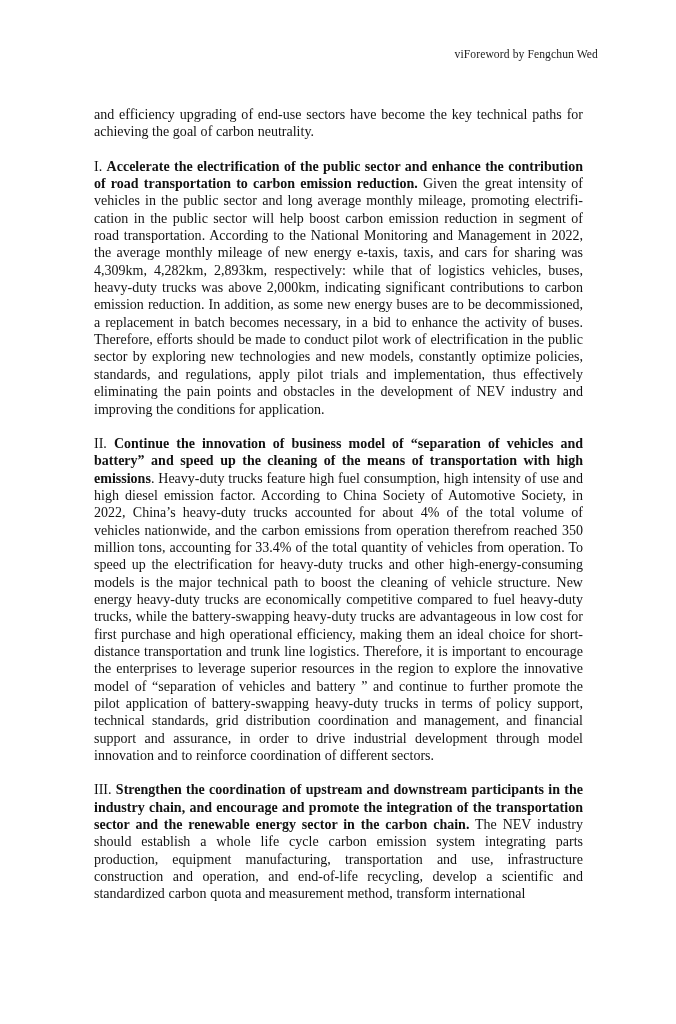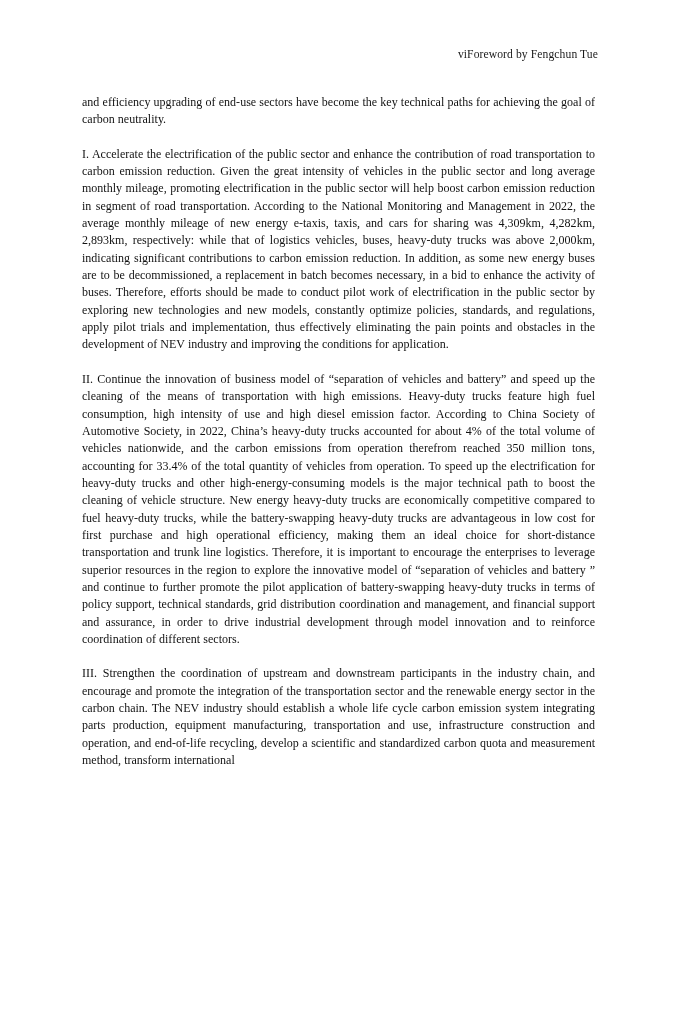--- a/index.html
+++ b/index.html
@@ -49,51 +49,51 @@
   }
 
   .body-col {
     position: absolute;
     left: 78px;
     top: 90px;
     width: 521px;
   }
 
   p.para {
-    margin: 4px;
-    font-size: 12px;
+    margin: 16px;
+    font-size: 14px;
     line-height: 17.35px;
     text-align: justify;
     text-justify: inter-word;
     color: #121212;
     letter-spacing: 0.01px;
     word-spacing: 0.1px;
     hyphens: manual;
   }
 
   p.para + p.para {
     margin-top: 17.0px;
   }
 
   .lead {
-    font-weight: normal;
+    font-weight: bold;
   }
 
   .numeral {
     font-weight: normal;
   }
 </style>
 </head>
 <body>
 
 <div class="page">
 
   <div class="running-head">
     <span class="folio">vi</span>
-    <span class="head-title">Foreword by Fengchun Tue</span>
+    <span class="head-title">Foreword by Fengchun Wed</span>
   </div>
 
   <div class="body-col">
 
     <p class="para"><span>and efficiency upgrading of end-use sectors have become the key technical paths for achieving the goal of carbon neutrality.</span></p>
 
     <p class="para"><span class="numeral">I.</span><span> </span><span class="lead">Accelerate the electrification of the public sector and enhance the contribution of road transportation to carbon emission reduction.</span><span> </span><span>Given the great intensity of vehicles in the public sector and long average monthly mileage, promoting electrifi­cation in the public sector will help boost carbon emission reduction in segment of road transportation. According to the National Monitoring and Management in 2022, the average monthly mileage of new energy e-taxis, taxis, and cars for sharing was 4,309km, 4,282km, 2,893km, respectively: while that of logistics vehicles, buses, heavy-duty trucks was above 2,000km, indicating significant contributions to carbon emission reduction. In addition, as some new energy buses are to be decommissioned, a replacement in batch becomes necessary, in a bid to enhance the activity of buses. Therefore, efforts should be made to conduct pilot work of electrification in the public sector by exploring new technologies and new models, constantly optimize policies, standards, and regulations, apply pilot trials and implementation, thus effectively eliminating the pain points and obstacles in the development of NEV industry and improving the conditions for application.</span></p>
 
     <p class="para"><span class="numeral">II.</span><span> </span><span class="lead">Continue the innovation of business model of “separation of vehicles and battery” and speed up the cleaning of the means of transportation with high emissions</span><span>. Heavy-duty trucks feature high fuel consumption, high intensity of use and high diesel emission factor. According to China Society of Automotive Society, in 2022, China’s heavy-duty trucks accounted for about 4% of the total volume of vehicles nationwide, and the carbon emissions from operation therefrom reached 350 million tons, accounting for 33.4% of the total quantity of vehicles from operation. To speed up the electrification for heavy-duty trucks and other high-energy-consuming models is the major technical path to boost the cleaning of vehicle structure. New energy heavy-duty trucks are economically competitive compared to fuel heavy-duty trucks, while the battery-swapping heavy-duty trucks are advantageous in low cost for first purchase and high operational efficiency, making them an ideal choice for short-distance transportation and trunk line logistics. Therefore, it is important to encourage the enterprises to leverage superior resources in the region to explore the innovative model of “separation of vehicles and battery ” and continue to further promote the pilot application of battery-swapping heavy-duty trucks in terms of policy support, technical standards, grid distribution coordination and management, and financial support and assurance, in order to drive industrial development through model innovation and to reinforce coordination of different sectors.</span></p>
 

